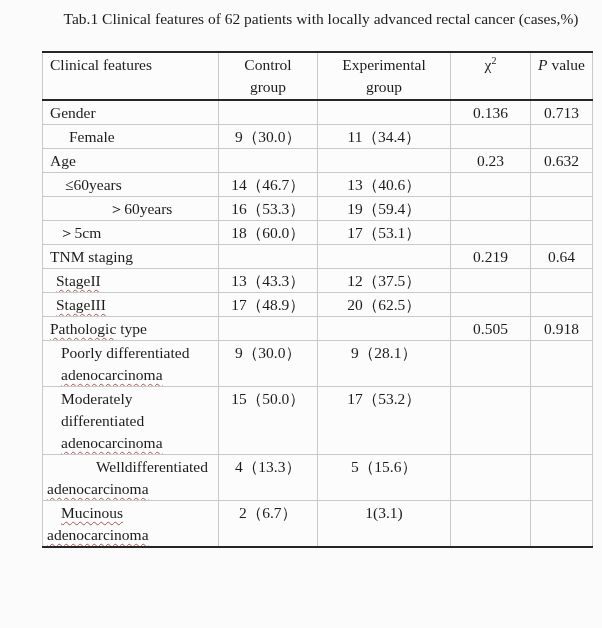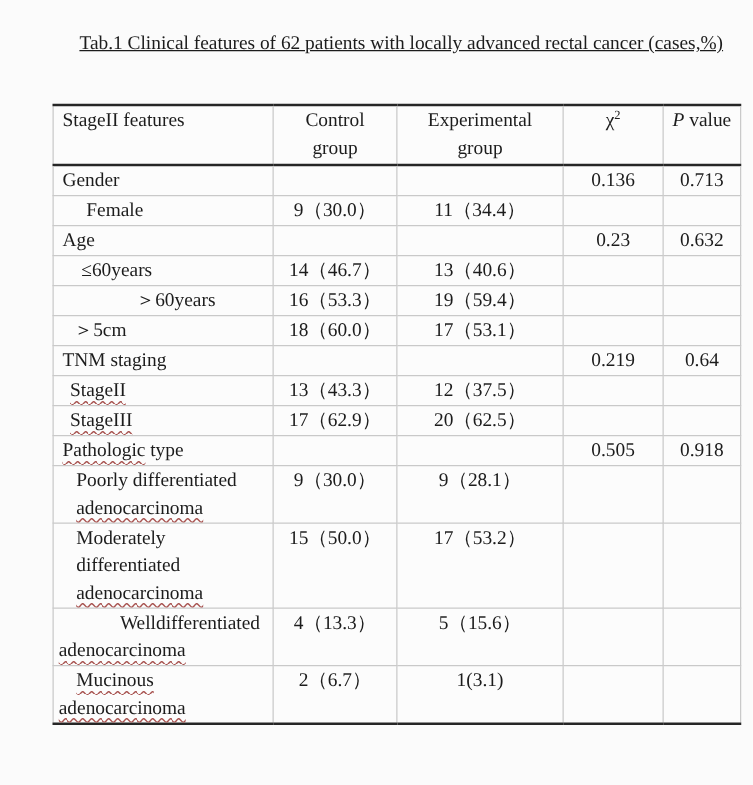--- a/index.html
+++ b/index.html
@@ -13,27 +13,26 @@
     font-family: "Liberation Serif", "DejaVu Serif", serif;
     color: #1c1c1c;
     overflow: hidden;
   }
   .page {
     width: 602px;
     height: 628px;
     position: relative;
   }
   .caption {
-    margin: 16px;
+    margin: 0;
     padding: 9px 6px 22px 46px;
     text-align: center;
     font-size: 15.5px;
     line-height: 20px;
     white-space: nowrap;
-    text-decoration: underline;
   }
   table.clinical {
     border-collapse: collapse;
     table-layout: fixed;
     width: 550px;
     margin-left: 42px;
     background: #fcfcfc;
   }
   th, td {
     border: 1px solid #c9c9c9;
@@ -99,21 +98,21 @@
     <colgroup>
       <col style="width:176px">
       <col style="width:99px">
       <col style="width:133px">
       <col style="width:80px">
       <col style="width:62px">
     </colgroup>
     <thead>
       <tr>
         <th class="c1">
-          <span>StageII features</span>
+          <span>Clinical features</span>
         </th>
         <th class="c2">
           <span>Control</span><br>
           <span>group</span>
         </th>
         <th class="c3">
           <span>Experimental</span><br>
           <span>group</span>
         </th>
         <th class="c4">
@@ -194,21 +193,21 @@
           </td>
           <td class="c2 num">13（43.3）</td>
           <td class="c3 num">12（37.5）</td>
           <td class="c4 num"></td>
           <td class="c5 num"></td>
         </tr>
         <tr>
           <td class="c1">
             <div class="line" style="padding-left: 11px;"><span class="wavy">StageIII</span></div>
           </td>
-          <td class="c2 num">17（62.9）</td>
+          <td class="c2 num">17（48.9）</td>
           <td class="c3 num">20（62.5）</td>
           <td class="c4 num"></td>
           <td class="c5 num"></td>
         </tr>
         <tr>
           <td class="c1">
             <div class="line" style="padding-left: 5px;"><span class="wavy">Pathologic</span><span> type</span></div>
           </td>
           <td class="c2 num"></td>
           <td class="c3 num"></td>

